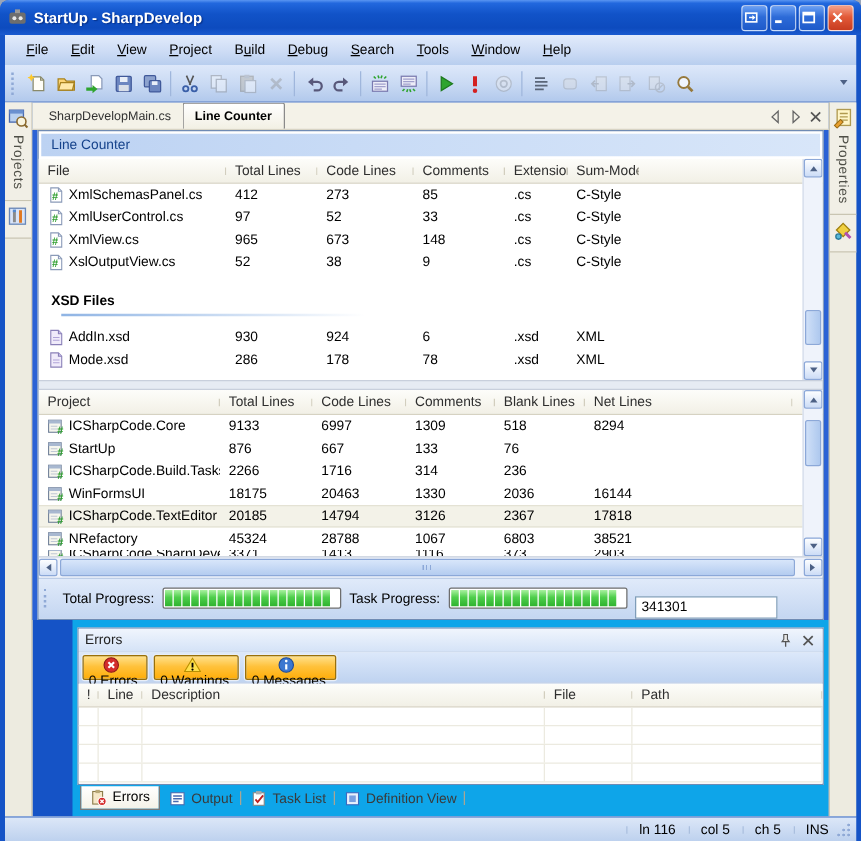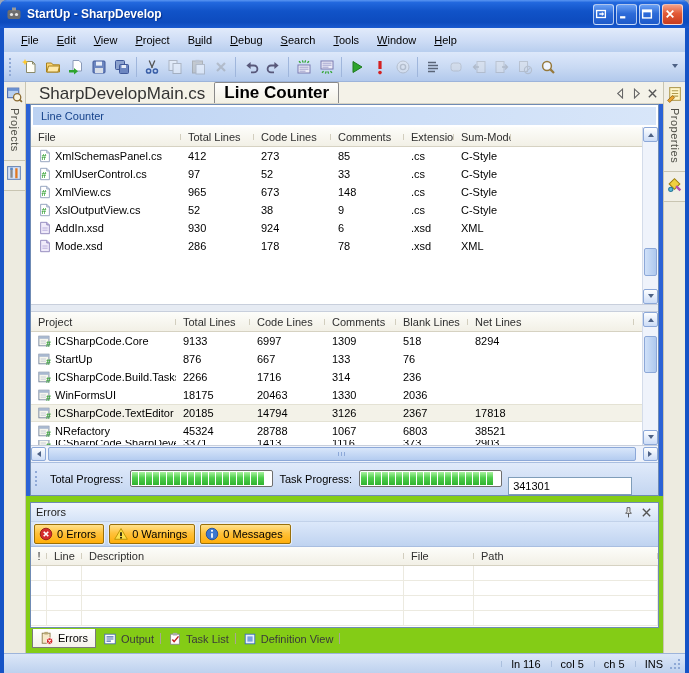--- a/index.html
+++ b/index.html
@@ -36,21 +36,21 @@
   .side{width:22px;background:#EDEBE0;display:flex;flex-direction:column;align-items:center;}
   .side.left{border-right:1px solid #C9C5B2;}
   .side.right{border-left:1px solid #C9C5B2;}
   .side-tab{display:flex;flex-direction:column;align-items:center;padding:4px 0 8px;width:100%;
     border-bottom:1px solid #C9C5B2;background:#F1EFE6;}
   .side-tab .ic{width:17px;height:17px;}
   .vtext{writing-mode:vertical-rl;font-size:11px;color:#4E4E46;margin-top:5px;letter-spacing:.5px;}
   .content{flex:1;display:flex;flex-direction:column;min-width:0;}
   
   .tabstrip{height:22px;background:#F4F2E8;display:flex;align-items:flex-end;padding:0 4px;border-bottom:1px solid #D8D4C4;}
-  .dtab{height:19px;display:flex;align-items:center;padding:0 9px;font-size:17px;color:#333;}
+  .dtab{height:19px;display:flex;align-items:center;padding:0 9px;font-size:10px;color:#333;}
   .dtab.active{background:linear-gradient(180deg,#FFFFFF,#F2F0E4);border:1px solid #8A8A8A;border-bottom:none;
     border-radius:2px 2px 0 0;font-weight:bold;color:#000;height:21px;}
   .tabnav{margin-left:auto;display:flex;align-items:center;gap:3px;padding-bottom:3px;}
   .tabnav .ic{width:13px;height:13px;}
   
   .docband{height:392px;background:#2B62D5;padding:0 4px;}
   .docpanel{height:100%;background:#fff;border:1px solid #6F8BB4;display:flex;flex-direction:column;}
   .lc-header{height:19px;margin:2px;display:flex;align-items:center;padding-left:8px;font-size:11px;color:#15428B;
     background:linear-gradient(90deg,#BCD2F2 0%,#C8DBF6 40%,#D8E6F9 100%);}
   .tablewrap{position:relative;background:#fff;overflow:hidden;}
@@ -91,34 +91,34 @@
   .arrow.a-down{border-top:4px solid #4D6185;margin-bottom:-2px;}
   .arrow.a-left{border-right:4px solid #4D6185;margin-left:-2px;}
   .arrow.a-right{border-left:4px solid #4D6185;margin-right:-2px;}
   
   .progressrow{flex:1;display:flex;align-items:center;font-size:11px;color:#000;
     background:linear-gradient(180deg,#E0EAFA,#C4D6F1);border-top:1px solid #A9BEE0;padding-left:3px;}
   .plabel{margin:0 7px 0 6px;white-space:nowrap;}
   .pbar{width:143px;height:17px;border:1px solid #6E6E6E;background:#fff;border-radius:2px;
     display:flex;align-items:center;padding:1px;gap:1px;overflow:hidden;flex:none;}
   .pblock{width:6px;height:13px;flex:none;background:linear-gradient(180deg,#A9F2A0,#4FCE4C 45%,#2FB32F);}
-  .pvalue{width:124px;height:18px;background:#fff;border:1px solid #7F9DB9;font-size:11px;
+  .pvalue{width:114px;height:18px;background:#fff;border:1px solid #7F9DB9;font-size:11px;
     display:flex;align-items:center;padding-left:4px;margin-left:6px;margin-top:14px;}
   
-  .errband{flex:1;background:#84cc16;padding:6px 4px 0;display:flex;flex-direction:column;}
+  .errband{flex:1;background:#0ea5e9;padding:6px 4px 0;display:flex;flex-direction:column;margin-left:32px;}
   .errpanel{height:126px;background:#fff;border:1px solid #6F8BB4;display:flex;flex-direction:column;}
   .errhead{height:19px;display:flex;align-items:center;padding:0 5px;font-size:11px;color:#222;
     background:linear-gradient(180deg,#F0F5FD,#D5E3F7);border-bottom:1px solid #C2D2EA;}
   .errhead .sp{flex:1}
   .errhead .ic{width:13px;height:13px;margin-left:5px;}
   .errtoolbar{height:25px;display:flex;align-items:center;gap:5px;padding:0 3px;
     background:linear-gradient(180deg,#DCE8FA,#BFD3F0);border-bottom:1px solid #A9BEE0;}
   .countbtn{display:inline-flex;align-items:center;height:20px;padding:0 7px 0 4px;font-size:11px;color:#000;
     border:1px solid #99700A;border-radius:2px;box-shadow:0 0 0 1px #E8EEF8;
-    background:linear-gradient(180deg,#FFE18C,#FFC23C 45%,#FFAE0A);}
+    background:linear-gradient(180deg,#FFE18C,#FFC23C 45%,#FFAE0A);flex-direction:column;}
   .countbtn .ic{width:14px;height:14px;margin-right:4px;}
   .errgrid{flex:1;display:flex;flex-direction:column;background:#fff;}
   .ehead{display:flex;height:19px;background:linear-gradient(180deg,#FDFDFA,#F2F0E6);
     border-bottom:1px solid #D6D2C2;font-size:11px;color:#2E2E2E;align-items:center;}
   .erow{display:flex;height:15px;border-bottom:1px solid #ECEAE0;}
   .ecell{border-right:1px solid #ECEAE0;height:100%;}
   .e0{width:16px;text-align:center;padding-left:0!important;}
   .e1{width:35px}.e2{width:322px}.e3{width:70px}.e4{flex:1}
   
   .bottomtabs{height:20px;display:flex;align-items:flex-start;padding:1px 2px 0;}
@@ -560,20 +560,21 @@
                   <span class="cell f3">
                     <span>9</span>
                   </span>
                   <span class="cell f4">
                     <span>.cs</span>
                   </span>
                   <span class="cell f5">
                     <span>C-Style</span>
                   </span>
                 </div>
+                <div class="group-row"><span class="group-label">XSD Files</span><div class="group-line"></div></div>
                 <div class="trow">
                   <span class="cell f0">
                     <span class="ic" style="width: 14px; height: 14px;">
                       <svg viewBox="0 0 16 16">
                         <path d="M3 1.5h7l3 3v10H3z" fill="#F0EBFA" stroke="#8A80B8"></path>
                         <path d="M10 1.5v3h3" fill="#C8BCE8" stroke="#8A80B8"></path>
                         <path d="M5 8h6M5 10.5h6" stroke="#B0A4D8"></path>
                       </svg>
                     </span>
                     <span>AddIn.xsd</span>
@@ -738,20 +739,23 @@
                     <span>18175</span>
                   </span>
                   <span class="cell p2">
                     <span>20463</span>
                   </span>
                   <span class="cell p3">
                     <span>1330</span>
                   </span>
                   <span class="cell p4">
                     <span>2036</span>
+                  </span>
+                  <span class="cell p5">
+                    <span>16144</span>
                   </span>
                 </div>
                 <div class="trow hl">
                   <span class="cell p0">
                     <span class="ic" style="width: 14px; height: 14px;">
                       <svg viewBox="0 0 16 16">
                         <rect x="1" y="2.5" width="11.5" height="11" fill="#F6F6EE" stroke="#708098"></rect>
                         <rect x="1" y="2.5" width="11.5" height="3" fill="#A8B8D0"></rect>
                         <path d="M3 8h6M3 10.5h6" stroke="#C0C8D4"></path>
                         <text x="9" y="15" font-size="10" font-weight="bold" fill="#2E9E2E">#</text>

